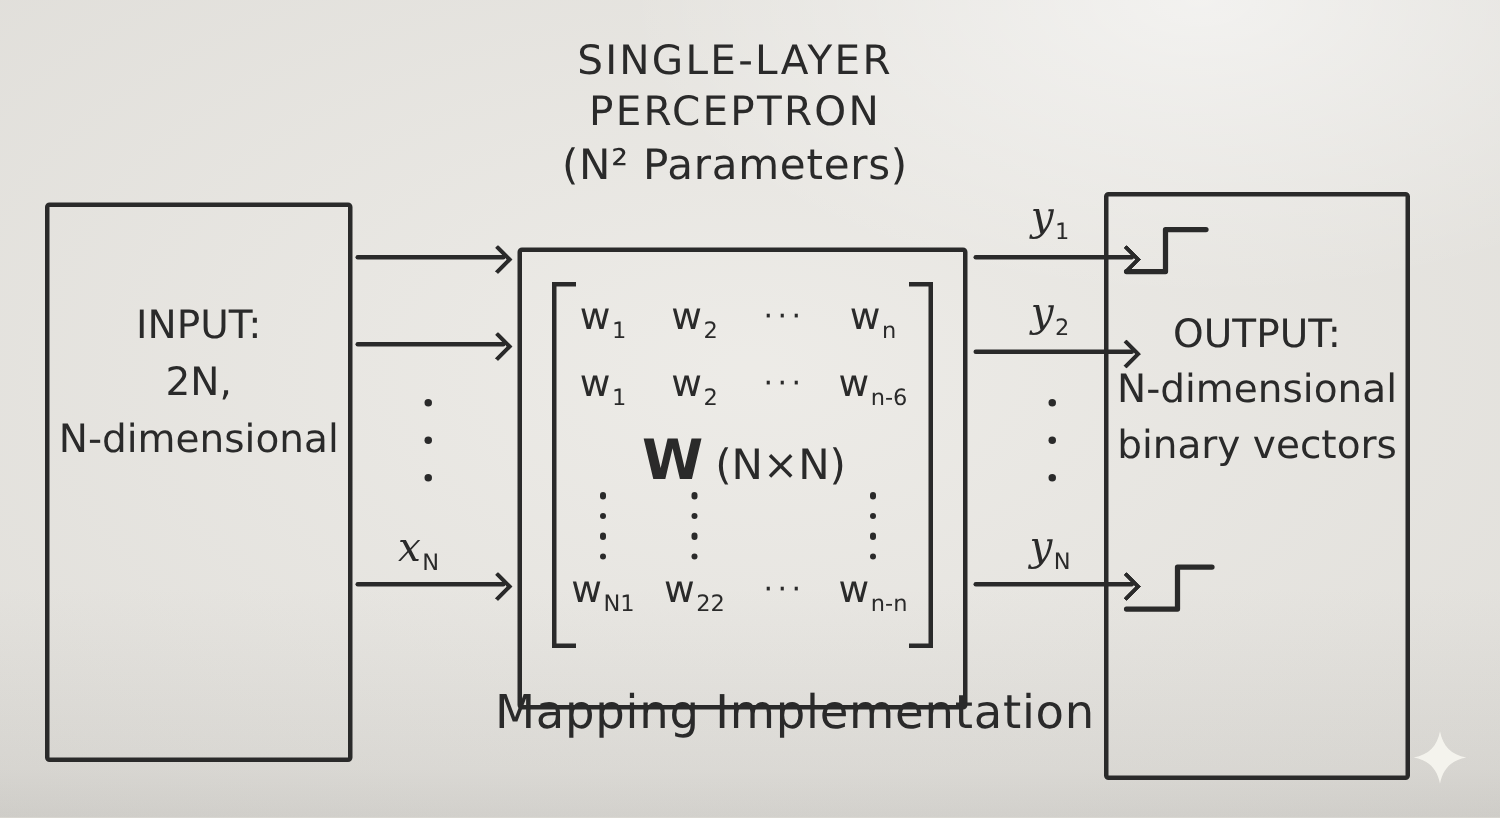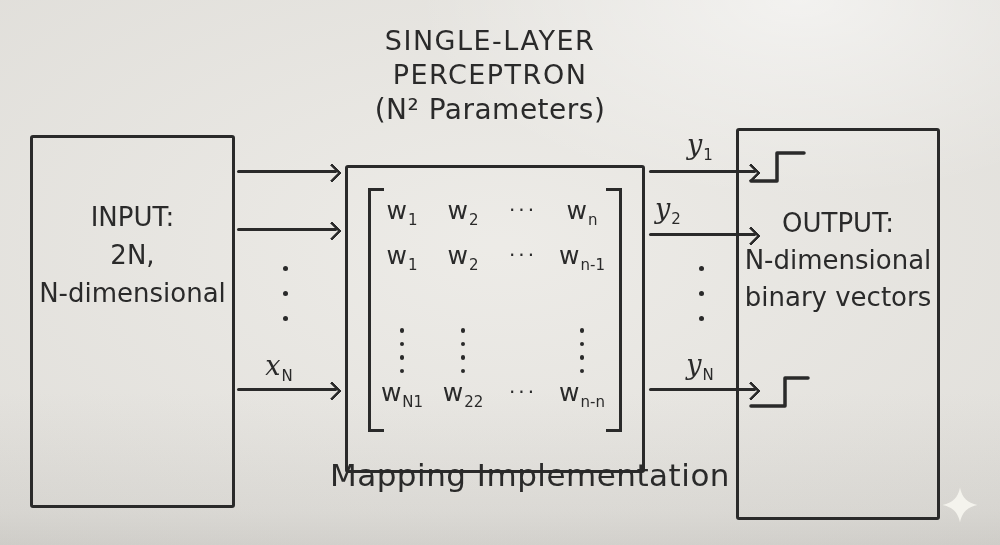--- a/index.html
+++ b/index.html
@@ -68,21 +68,21 @@
   .ayN { left:649px; top:388px; width:107px; }
 
   .sig-label { position:absolute; width:64px; text-align:center;
                font-family:"DejaVu Serif", serif; font-style:italic; font-size:27px; }
   .sig-label .lsub { font-style:normal; font-family:"DejaVu Sans", sans-serif;
                      font-size:15px; vertical-align:-6px; margin-left:1px; }
   .lx1 { left:245px; top:131px; }
   .lx2 { left:245px; top:190px; }
   .lxN { left:247px; top:350px; }
   .ly1 { left:668px; top:129px; }
-  .ly2 { left:636px; top:193px; }
+  .ly2 { left:668px; top:193px; }
   .lyN { left:668px; top:349px; }
 
   .flow-dots { position:absolute; }
   .flow-dots i { display:block; width:5px; height:5px; border-radius:50%;
                  background:#2a2a2a; margin-bottom:20px; }
   .fd-left  { left:283px; top:266px; }
   .fd-right { left:699px; top:266px; }
 
   
   .step { position:absolute; left:10px; }
@@ -123,23 +123,26 @@
       <span class="cell"><span>w</span><span class="msub">1</span></span>
       <span class="cell"><span>w</span><span class="msub">2</span></span>
       <span class="cell hdots">···</span>
       <span class="cell"><span>w</span><span class="msub">n</span></span>
     </div>
 
     <div class="mrow mrow-2">
       <span class="cell"><span>w</span><span class="msub">1</span></span>
       <span class="cell"><span>w</span><span class="msub">2</span></span>
       <span class="cell hdots">···</span>
-      <span class="cell"><span>w</span><span class="msub">n-1</span></span>
-    </div>
-
+      <span class="cell"><span>w</span><span class="msub">n-6</span></span>
+    </div>
+
+    <div class="mcenter">
+      <span class="Wbig">W</span><span class="paren">(N×N)</span>
+    </div>
 
     <div class="mrow mdots">
       <span class="vd">
           <i></i>
           <i></i>
           <i></i>
           <i></i>
         </span>
       <span class="vd">
           <i></i>

